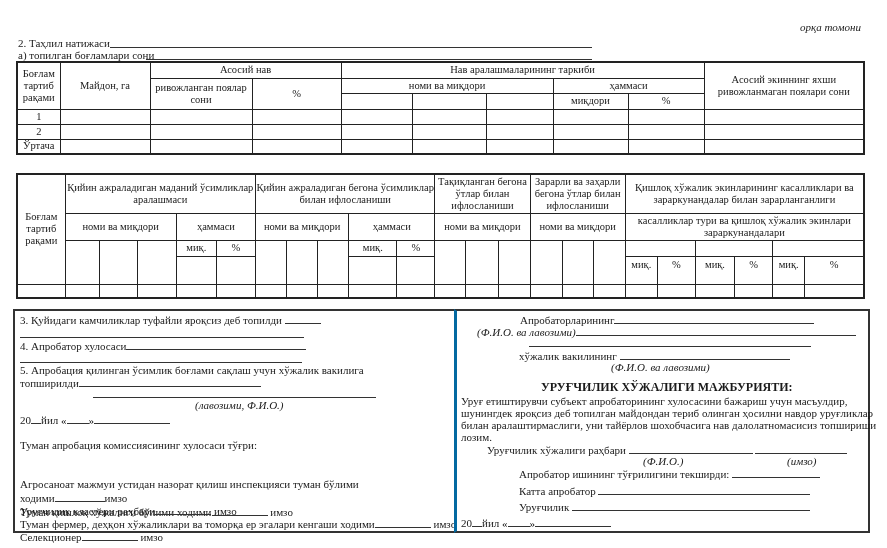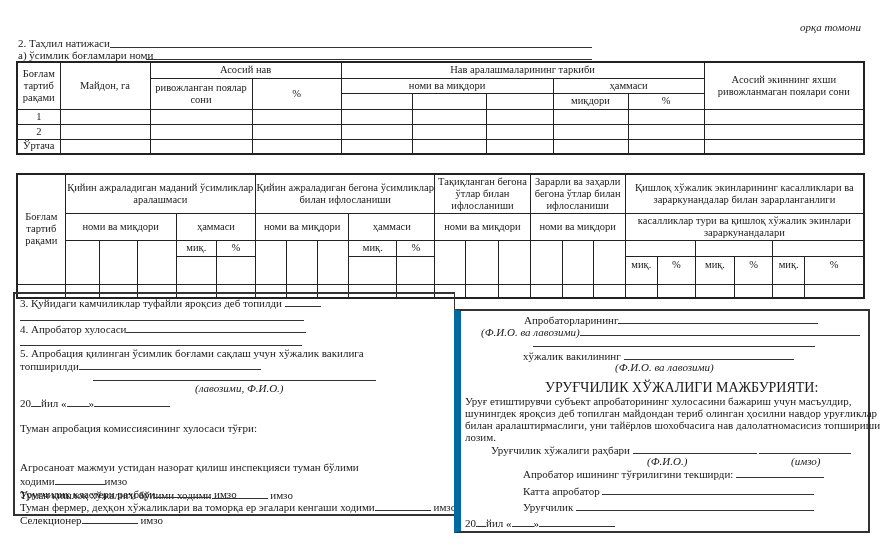--- a/index.html
+++ b/index.html
@@ -12,30 +12,30 @@
   .line { position: absolute; border-bottom: 1px solid #333; height: 0; }
   table.grid { position: absolute; border-collapse: collapse; table-layout: fixed; }
   table.grid td {
     border: 1px solid #222; padding: 0; text-align: center; vertical-align: middle;
     font-size: 10.5px; line-height: 12px; overflow: hidden;
   }
   table.grid { border: 2px solid #222; }
   .box { position: absolute; border: 2px solid #333; box-sizing: border-box; }
   .txt { position: absolute; white-space: nowrap; font-size: 11px; line-height: 13px; }
   .u { display: inline-block; border-bottom: 1px solid #333; height: 10px; vertical-align: baseline; }
-  .heading { font-weight: normal; font-size: 14px; }
+  .heading { font-weight: bold; font-size: 12px; }
 </style>
 </head>
 <body>
 
 <div class="txt ital" style="left:800px;top:21px;">орқа томони</div>
 
 <div class="txt" style="left:18px;top:37px;">2. Таҳлил натижаси</div>
 <div class="line" style="left:110px;top:47px;width:482px;"></div>
-<div class="txt" style="left:18px;top:49px;">а) ўсимлик боғламлари номи</div>
+<div class="txt" style="left:18px;top:49px;">а) топилган боғламлари сони</div>
 <div class="line" style="left:146px;top:59px;width:446px;"></div>
 
 <table class="grid" style="left:16px;top:61px;width:847px;">
   <colgroup>
     <col style="width:43px">
       <col style="width:90px">
       <col style="width:102px">
       <col style="width:89px">
     <col style="width:71px">
       <col style="width:74px">
@@ -202,21 +202,21 @@
     <td></td>
         <td></td>
         <td></td>
         <td></td>
         <td></td>
         <td></td>
   </tr>
 </tbody>
   </table>
 
-<div class="box" style="left:13px;top:292px;width:442px;height:224px;border-right:1px solid #333;">
+<div class="box" style="left:13px;top:309px;width:442px;height:224px;border-right:1px solid #333;">
   <div class="txt" style="left:5px;top:2px;">
     <span>3. Қуйидаги камчиликлар туфайли яроқсиз деб топилди</span>
     <span class="u" style="width:36px;"></span>
   </div>
   <div class="line" style="left:5px;top:26px;width:284px;"></div>
   <div class="txt" style="left:5px;top:28px;">
     <span>4. Апробатор хулосаси</span><span class="u" style="width:180px;"></span>
   </div>
   <div class="line" style="left:5px;top:51px;width:282px;"></div>
   <div class="txt" style="left:5px;top:53px;">5. Апробация қилинган ўсимлик боғлами сақлаш учун хўжалик вакилига</div>
@@ -243,21 +243,21 @@
     <span>Уруғчилик кластери раҳбари</span><span class="u" style="width:56px;"></span> <span>имзо</span>
   </div>
   <div class="txt" style="left:5px;top:206px;">
     <span>Туман фермер, деҳқон хўжаликлари ва томорқа ер эгалари кенгаши ходими</span><span class="u" style="width:56px;"></span> <span>имзо</span>
   </div>
   <div class="txt" style="left:5px;top:219px;">
     <span>Селекционер</span><span class="u" style="width:56px;"></span> <span>имзо</span>
   </div>
 </div>
 
-<div class="box" style="left:454px;top:309px;width:416px;height:224px;border-left:7px solid #0369a1;">
+<div class="box" style="left:454px;top:309px;width:416px;height:224px;border-left:3px solid #0369a1;">
   <div class="txt" style="left:63px;top:2px;">
     <span>Апробаторларининг</span><span class="u" style="width:200px;"></span>
   </div>
   <div class="txt ital" style="left:20px;top:14px;">
     <span>(Ф.И.О. ва лавозими)</span><span class="u" style="width:280px;"></span>
   </div>
   <div class="line" style="left:72px;top:35px;width:282px;"></div>
   <div class="txt" style="left:62px;top:38px;">
     <span>хўжалик вакилининг</span> <span class="u" style="width:170px;"></span>
   </div>

